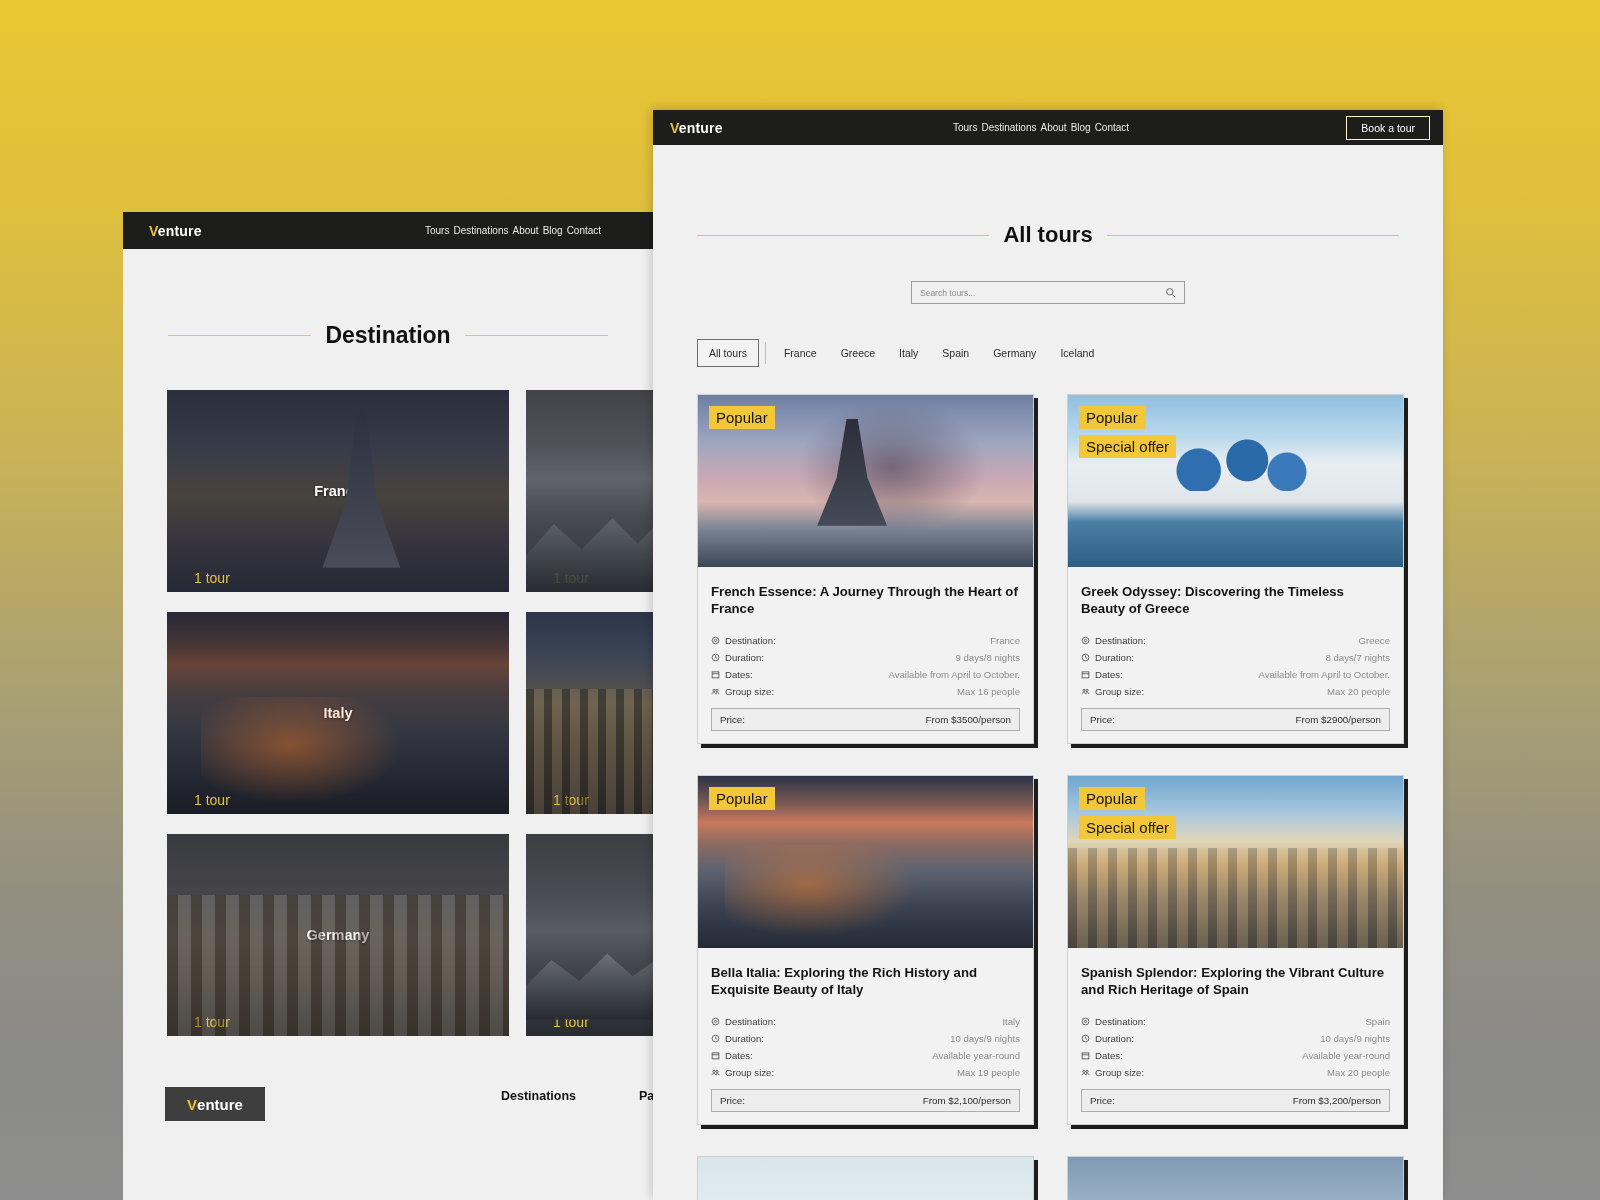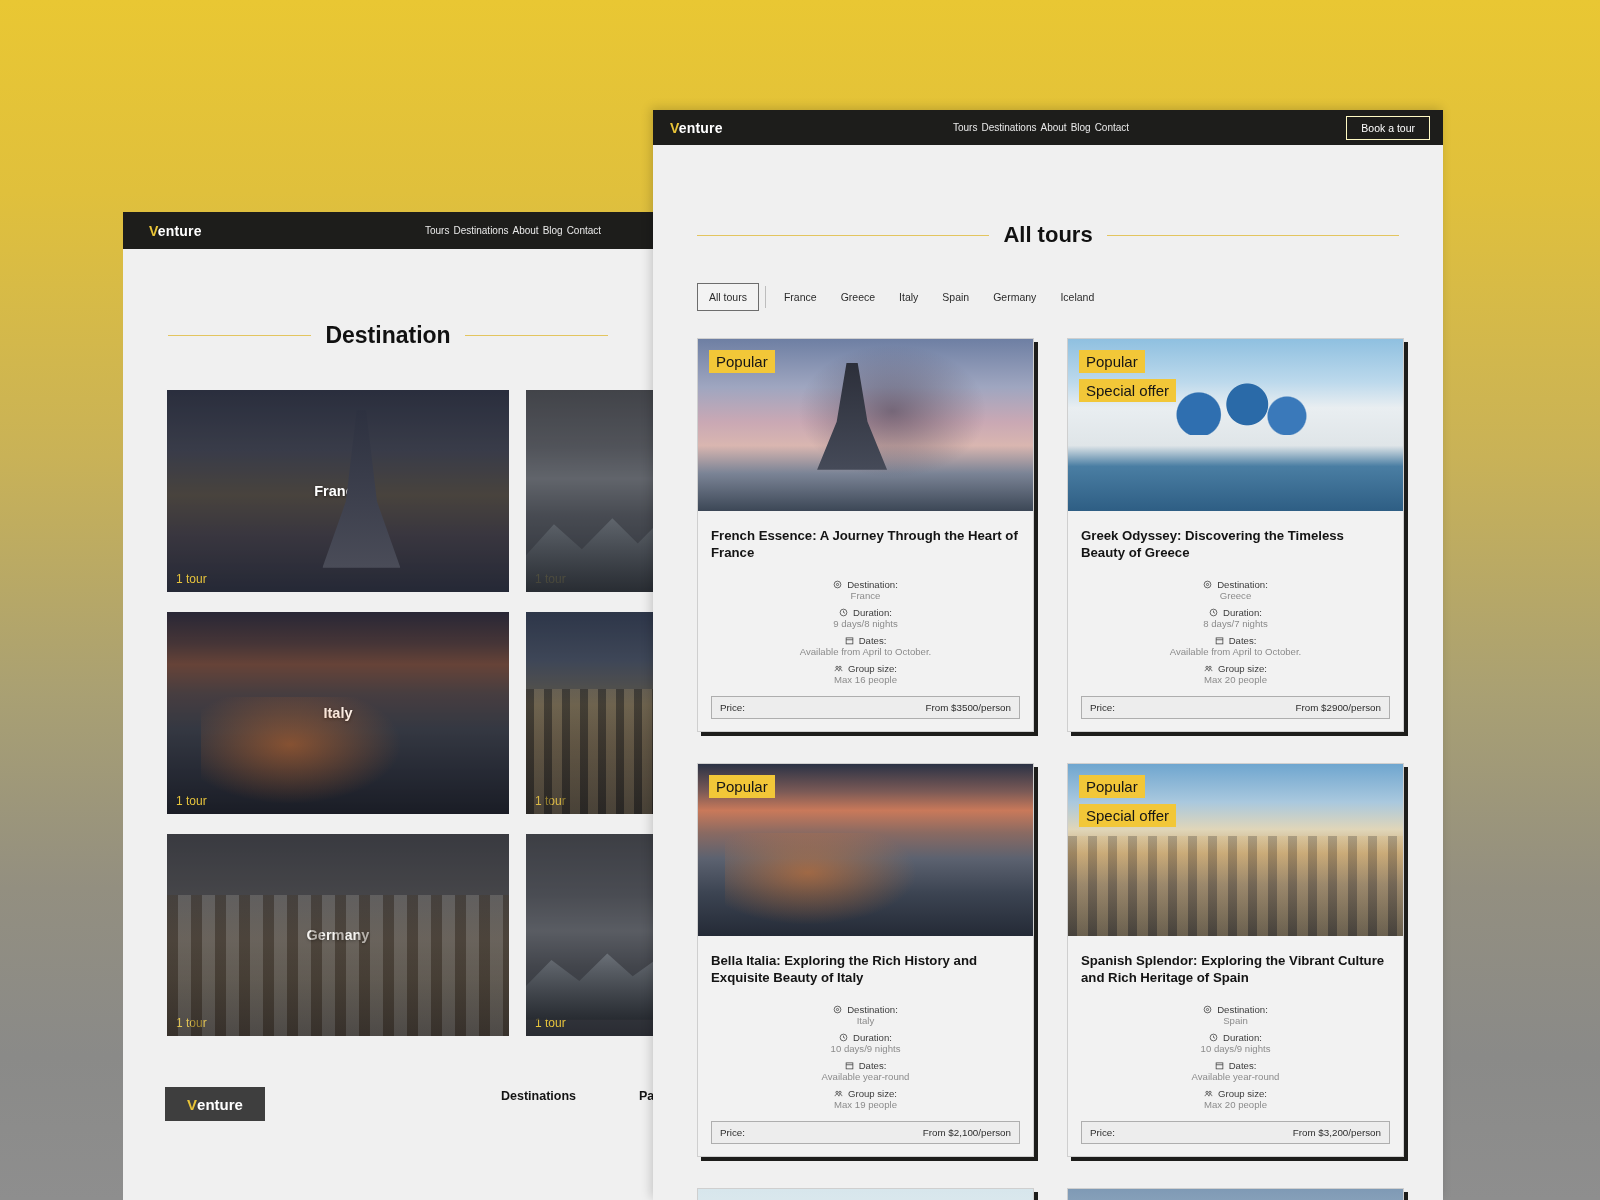--- a/index.html
+++ b/index.html
@@ -78,21 +78,21 @@
   }
   .tour-card {
     background: #f2f2f2; border: 1px solid #cfcfcf;
     box-shadow: 4px 4px 0 0 #1d1d1b; position: relative;
   }
   .card-photo { height: 172px; position: relative; overflow: hidden; }
   .badges { position: absolute; left: 11px; top: 11px; display: flex; flex-direction: column; gap: 6px; align-items: flex-start; z-index: 3; }
   .badge { background: #f2c738; color: #151515; font-size: 15px; padding: 3px 7px; white-space: nowrap; }
   .card-body { padding: 16px 13px 12px 13px; }
   .card-title { font-size: 13.2px; font-weight: bold; color: #141414; line-height: 1.32; margin-bottom: 14px; }
-  .spec-row { display: flex; justify-content: flex-end; align-items: center; font-size: 9.6px; color: #3d3d3d; padding: 3px 0; flex-direction: column; }
+  .spec-row { display: flex; justify-content: space-between; align-items: center; font-size: 9.6px; color: #3d3d3d; padding: 3px 0; }
   .spec-label { display: flex; align-items: center; gap: 5px; }
   .spec-value { color: #8c8c8c; }
   .spec-ico { width: 9px; height: 9px; flex: none; }
   .price-row {
     display: flex; justify-content: space-between; align-items: center;
     border: 1px solid #aeaeae; background: #ededed; padding: 5px 8px;
     margin-top: 8px; font-size: 9.8px; color: #2e2e2e;
   }
   .price-row .price-val { color: #2e2e2e; }
 
@@ -158,21 +158,21 @@
     margin: 41px 0 0 44px;
   }
   .dest-tile { position: relative; height: 202px; overflow: hidden; }
   .dest-tile .overlay { position: absolute; inset: 0; background: rgba(20,20,26,.42); }
   .dest-name {
     position: absolute; left: 0; right: 0; top: 50%; transform: translateY(-50%);
     text-align: center; color: #fff; font-size: 14.5px; font-weight: bold;
     text-shadow: 0 1px 3px rgba(0,0,0,.6);
   }
   .tour-count {
-    position: absolute; left: 9px; bottom: 6px; color: #e6c33c; font-size: 12px;
+    position: absolute; left: 27px; bottom: 6px; color: #e6c33c; font-size: 14px;
   }
   .d-france { background: linear-gradient(180deg, #3b4257 0%, #555a6b 30%, #6f6657 52%, #55505a 72%, #32384a 100%); }
   .d-france::after { content:""; position:absolute; left:50%; top:10%; width:78px; height:78%; transform: translateX(-20%);
     background: linear-gradient(180deg, #2d3140, #4a4c58);
     clip-path: polygon(44% 0, 56% 0, 70% 58%, 100% 100%, 0 100%, 30% 58%); }
   .d-iceland { background: linear-gradient(180deg, #64676b 0%, #7e8288 28%, #9aa0a6 44%, #6e747b 62%, #3e444c 100%); }
   .d-iceland::after { content:""; position:absolute; left:0; bottom:0; width:100%; height:48%;
     background: linear-gradient(180deg, rgba(140,148,156,.6), rgba(40,44,50,.9));
     clip-path: polygon(0 62%, 22% 30%, 44% 56%, 68% 24%, 88% 50%, 100% 34%, 100% 100%, 0 100%); }
   .d-italy { background: linear-gradient(180deg, #39364a 0%, #6d4f4c 16%, #a3664e 26%, #6e5d5c 40%, #4d535f 58%, #343a47 80%, #20242e 100%); }
@@ -279,20 +279,29 @@
     </div>
     <button class="book-btn">Book a tour</button>
   </div>
 
   <div class="section-title">
     <span class="rule"></span>
     <h1>All tours</h1>
     <span class="rule"></span>
   </div>
 
+  <div class="search-wrap">
+    <div class="search-box">
+      <input type="text" placeholder="Search tours..." style="">
+      <svg class="mag" viewBox="0 0 24 24" fill="none" stroke="#5a5a5a" stroke-width="2">
+        <circle cx="10.5" cy="10.5" r="7"></circle>
+          <line x1="15.8" y1="15.8" x2="22" y2="22"></line>
+      </svg>
+    </div>
+  </div>
 
   <div class="filters">
     <button class="filter-tab active">All tours</button>
     <span class="filter-sep"></span>
     <button class="filter-tab">France</button>
     <button class="filter-tab">Greece</button>
     <button class="filter-tab">Italy</button>
     <button class="filter-tab">Spain</button>
     <button class="filter-tab">Germany</button>
     <button class="filter-tab">Iceland</button>

